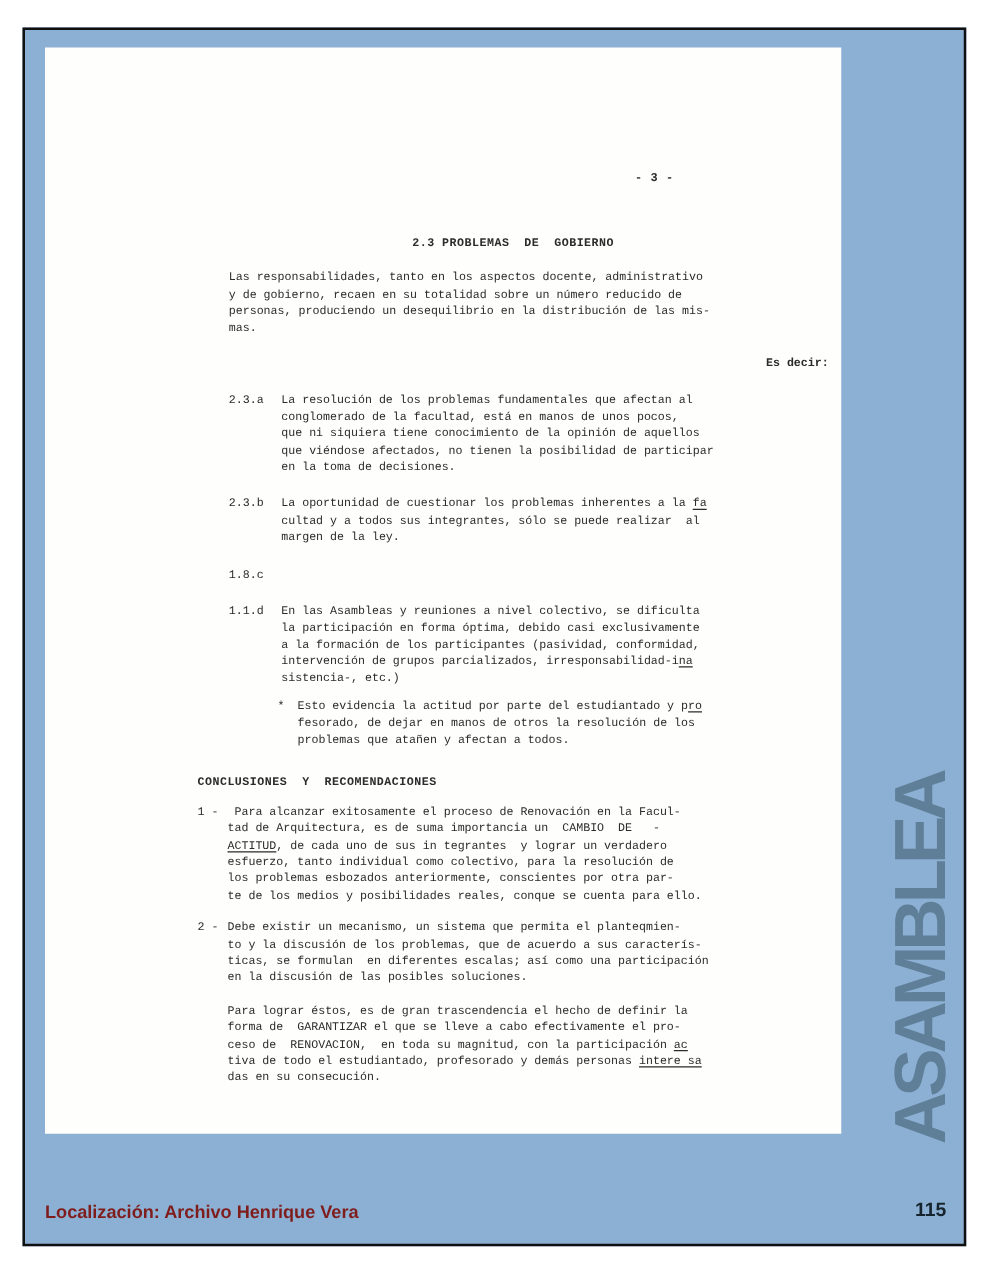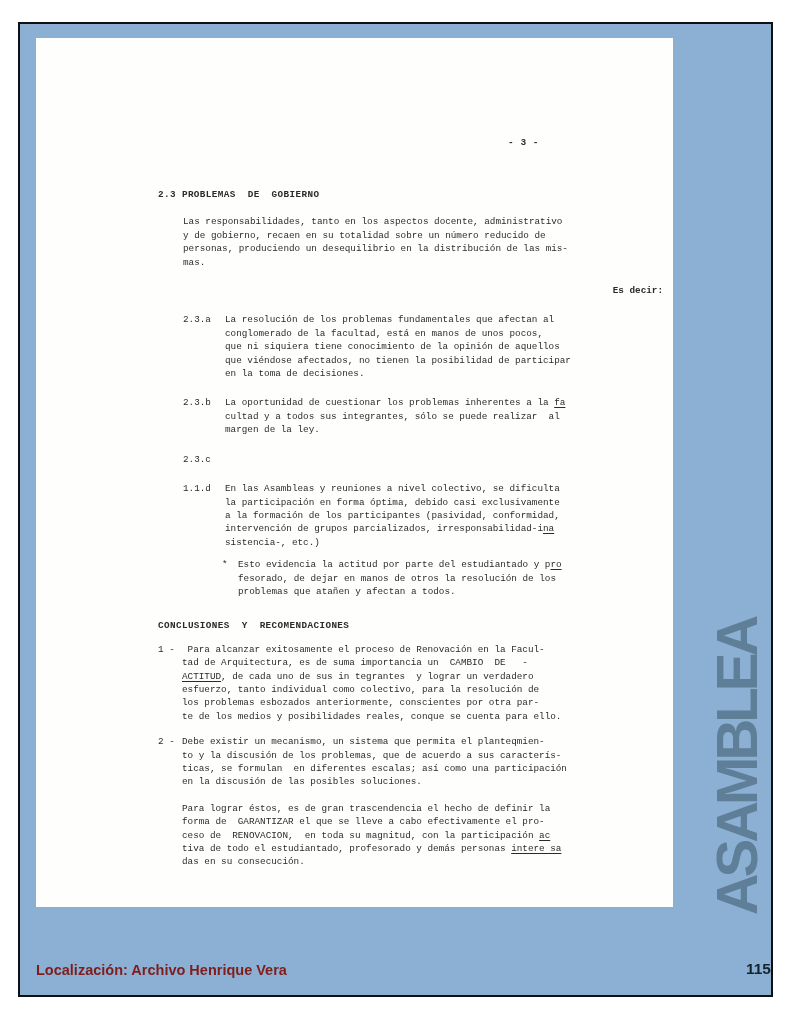--- a/index.html
+++ b/index.html
@@ -19,21 +19,21 @@
   .mono{font-family:"Liberation Mono","DejaVu Sans Mono",monospace;color:#2b2b2b;}
   .corner{
     position:absolute;left:472px;top:99px;font-size:9.5px;font-weight:bold;
     letter-spacing:.5px;white-space:pre;
   }
   .doc{
     position:absolute;left:122px;top:150px;width:505px;
     font-size:9.3px;line-height:13.4px;
   }
   .doc .pre{white-space:pre;}
-  .h{font-weight:bold;letter-spacing:.4px;margin:0 0 14px 0;}
+  .h{font-weight:bold;letter-spacing:.4px;margin:0 0 14px 0;text-align:center;}
   .p1{margin:0 0 15px 25px;}
   .esdecir{font-weight:bold;margin:0 0 0 25px;text-align:right;}
   .item{display:flex;margin:16px 0 9px 25px;}
   .item .num{flex:0 0 42px;}
   .note{display:flex;margin:0 0 15px 64px;}
   .note .b{flex:0 0 16px;}
   .ch{font-weight:bold;letter-spacing:.4px;margin:21px 0 10px 0;}
   .conc{display:flex;margin:0 0 12px 0;}
   .conc.second{margin-bottom:13px;}
   .conc .num{flex:0 0 24px;}
@@ -44,21 +44,21 @@
     position:absolute;left:557px;top:717px;width:320px;height:52px;
     transform:rotate(-90deg);transform-origin:50% 50%;
     font-size:58px;line-height:52px;font-weight:bold;letter-spacing:-4px;
     color:#5f7e98;text-align:center;white-space:nowrap;
   }
   .caption{
     position:absolute;left:16px;top:938px;font-size:14.5px;font-weight:600;
     color:#7f1d1d;
   }
   .page-number{
-    position:absolute;right:0;top:936px;font-size:15.5px;font-weight:600;
+    position:absolute;right:14px;top:936px;font-size:15.5px;font-weight:600;
     color:#16242e;
   }
 </style>
 </head>
 <body>
 
 <div class="frame">
 
   <div class="page">
 
@@ -85,21 +85,21 @@
       </div>
 
       <div class="item">
         <div class="num pre">2.3.b</div>
         <div class="t pre">La oportunidad de cuestionar los problemas inherentes a la <u>fa</u>
 cultad y a todos sus integrantes, sólo se puede realizar  al
 margen de la ley.</div>
       </div>
 
       <div class="item">
-        <div class="num pre">2.3.c</div>
+        <div class="num pre">1.8.c</div>
       </div>
 
       <div class="item">
         <div class="num pre">1.1.d</div>
         <div class="t pre">En las Asambleas y reuniones a nivel colectivo, se dificulta
 la participación en forma óptima, debido casi exclusivamente
 a la formación de los participantes (pasividad, conformidad,
 intervención de grupos parcializados, irresponsabilidad-i<u>na</u>
 sistencia-, etc.)</div>
       </div>

